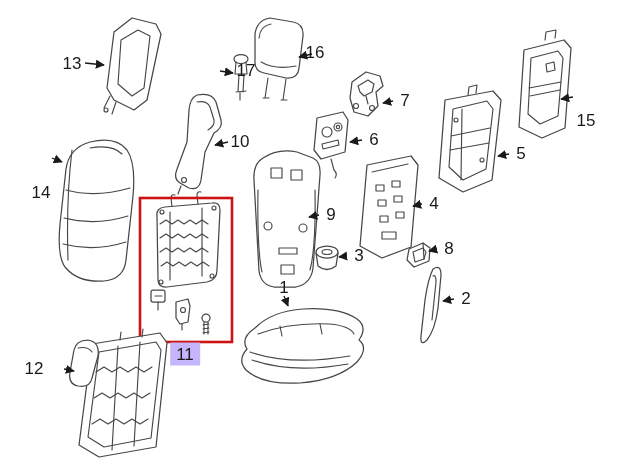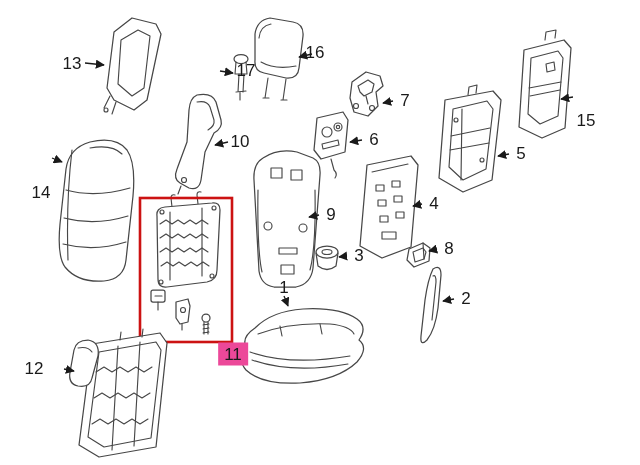--- a/index.html
+++ b/index.html
@@ -49,23 +49,22 @@
     transform: translate(-50%, -50%);
     font-size: 17px;
     font-weight: 400;
     color: #1a1a1a;
     line-height: 1;
     padding: 2px 3px;
     user-select: none;
     white-space: nowrap;
   }
   .callout.highlighted {
-    background: #ec4899;
+    background: #c4b5fd;
     padding: 3px 6px;
-    margin-left: 48px;
   }
 </style>
 </head>
 <body>
 
 <div id="stage">
 
   <svg id="diagram-svg" width="640" height="465" viewBox="0 0 640 465">
     <defs>
       <marker id="arrow" viewBox="0 0 10 10" refX="9" refY="5" markerWidth="7" markerHeight="7" orient="auto-start-reverse">

